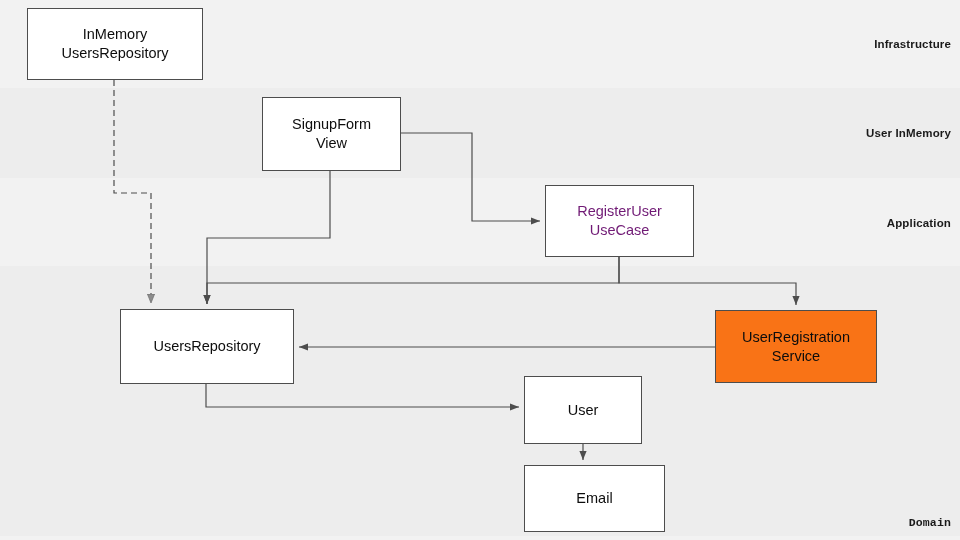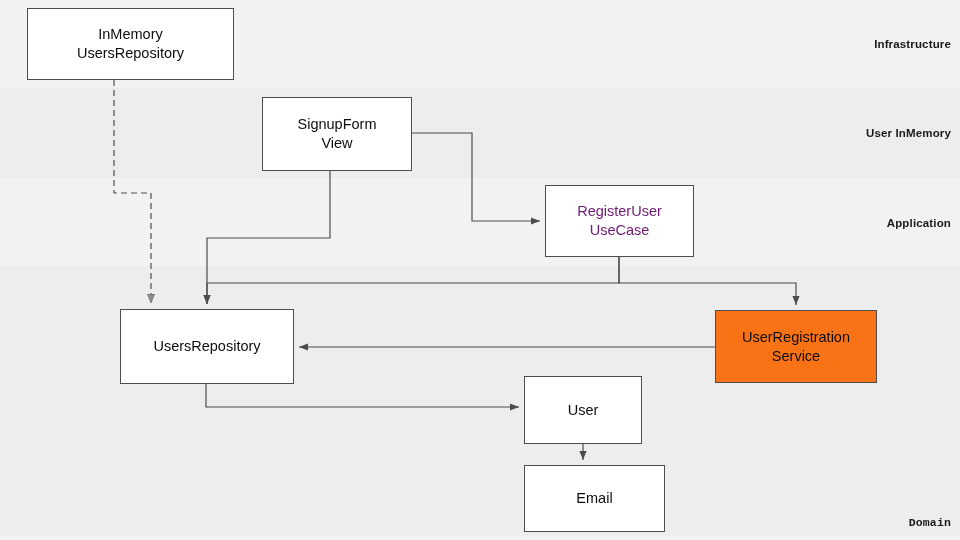--- a/index.html
+++ b/index.html
@@ -83,23 +83,23 @@
         <polyline points="330,171 330,238 207,238 207,304" fill="none" stroke="#4d4d4d" stroke-width="1.2" stroke-linecap="butt" stroke-linejoin="miter" marker-end="url(#arrow-filled)"></polyline>
         <polyline points="619,257 619,283 207,283 207,304" fill="none" stroke="#4d4d4d" stroke-width="1.2" stroke-linecap="butt" stroke-linejoin="miter" marker-end="url(#arrow-filled)"></polyline>
         <polyline points="619,257 619,283 796,283 796,305" fill="none" stroke="#4d4d4d" stroke-width="1.2" stroke-linecap="butt" stroke-linejoin="miter" marker-end="url(#arrow-filled)"></polyline>
         <polyline points="715,347 299,347" fill="none" stroke="#4d4d4d" stroke-width="1.2" stroke-linecap="butt" stroke-linejoin="miter" marker-end="url(#arrow-filled)"></polyline>
         <polyline points="206,384 206,407 519,407" fill="none" stroke="#4d4d4d" stroke-width="1.2" stroke-linecap="butt" stroke-linejoin="miter" marker-end="url(#arrow-filled)"></polyline>
         <polyline points="583,440 583,460" fill="none" stroke="#4d4d4d" stroke-width="1.2" stroke-linecap="butt" stroke-linejoin="miter" marker-end="url(#arrow-filled)"></polyline>
       </g>
   </svg>
 
   <div id="nodes-layer">
-      <div class="node" style="left: 27px; top: 8px; width: 207px; height: 72px; background: rgb(255, 255, 255); border-color: rgb(77, 77, 77); color: rgb(13, 13, 13);">InMemory
+      <div class="node" style="left: 27px; top: 8px; width: 176px; height: 72px; background: rgb(255, 255, 255); border-color: rgb(77, 77, 77); color: rgb(13, 13, 13);">InMemory
 UsersRepository</div>
-      <div class="node" style="left: 262px; top: 97px; width: 150px; height: 74px; background: rgb(255, 255, 255); border-color: rgb(77, 77, 77); color: rgb(13, 13, 13);">SignupForm
+      <div class="node" style="left: 262px; top: 97px; width: 139px; height: 74px; background: rgb(255, 255, 255); border-color: rgb(77, 77, 77); color: rgb(13, 13, 13);">SignupForm
 View</div>
       <div class="node" style="left: 545px; top: 185px; width: 149px; height: 72px; background: rgb(255, 255, 255); border-color: rgb(77, 77, 77); color: #701a75;">RegisterUser
 UseCase</div>
       <div class="node" style="left: 120px; top: 309px; width: 174px; height: 75px; background: rgb(255, 255, 255); border-color: rgb(77, 77, 77); color: rgb(13, 13, 13);">UsersRepository</div>
       <div class="node" style="left: 715px; top: 310px; width: 162px; height: 73px; background: #f97316; border-color: rgb(77, 77, 77); color: rgb(13, 13, 13);">UserRegistration
 Service</div>
       <div class="node" style="left: 524px; top: 376px; width: 118px; height: 68px; background: rgb(255, 255, 255); border-color: rgb(77, 77, 77); color: rgb(13, 13, 13);">User</div>
       <div class="node" style="left: 524px; top: 465px; width: 141px; height: 67px; background: rgb(255, 255, 255); border-color: rgb(77, 77, 77); color: rgb(13, 13, 13);">Email</div>
     </div>
 

